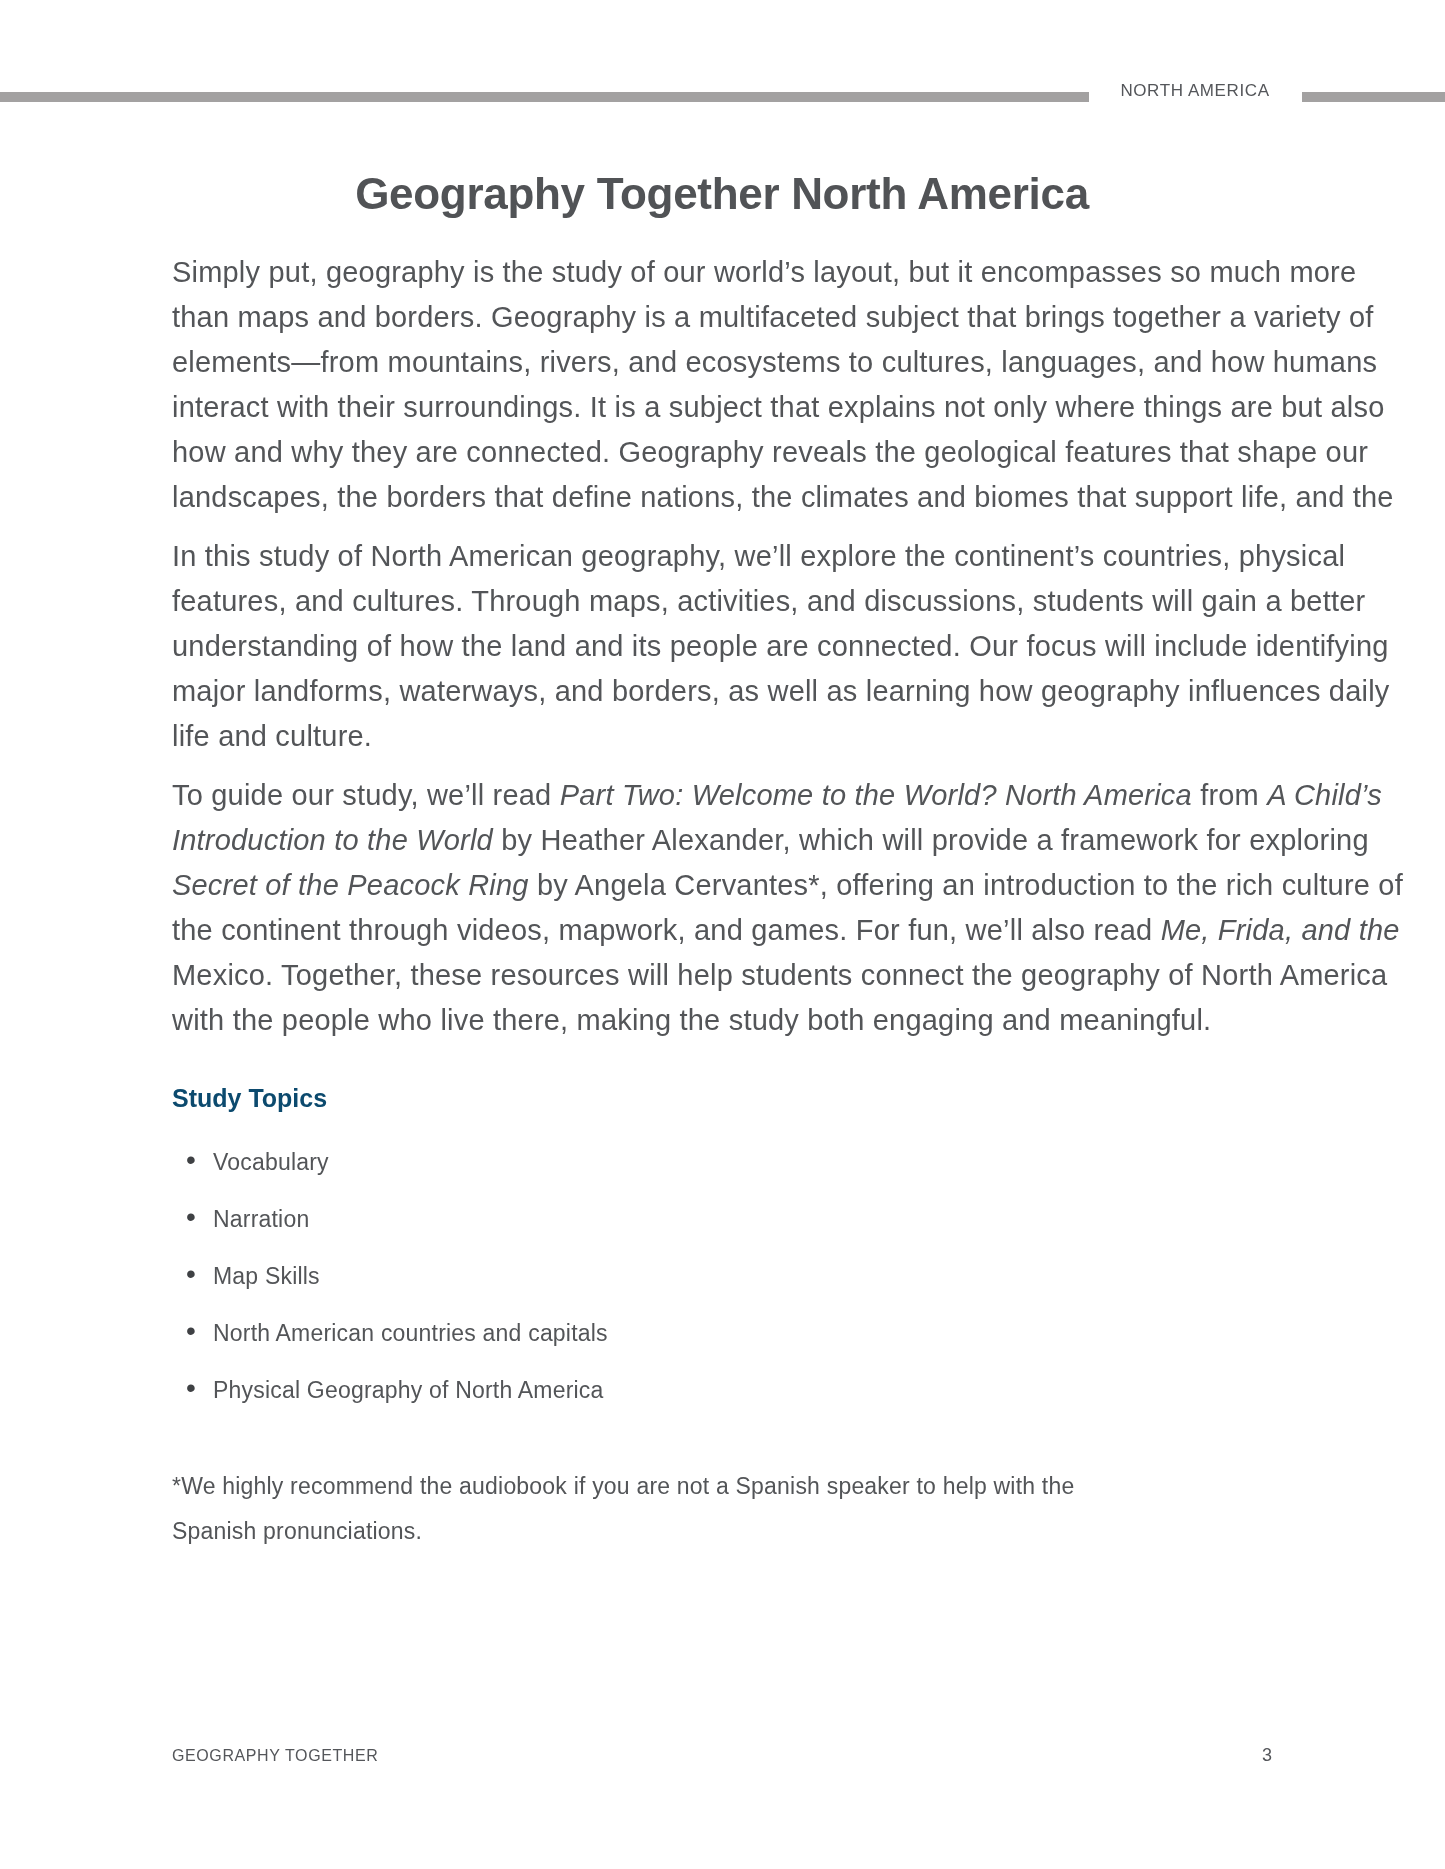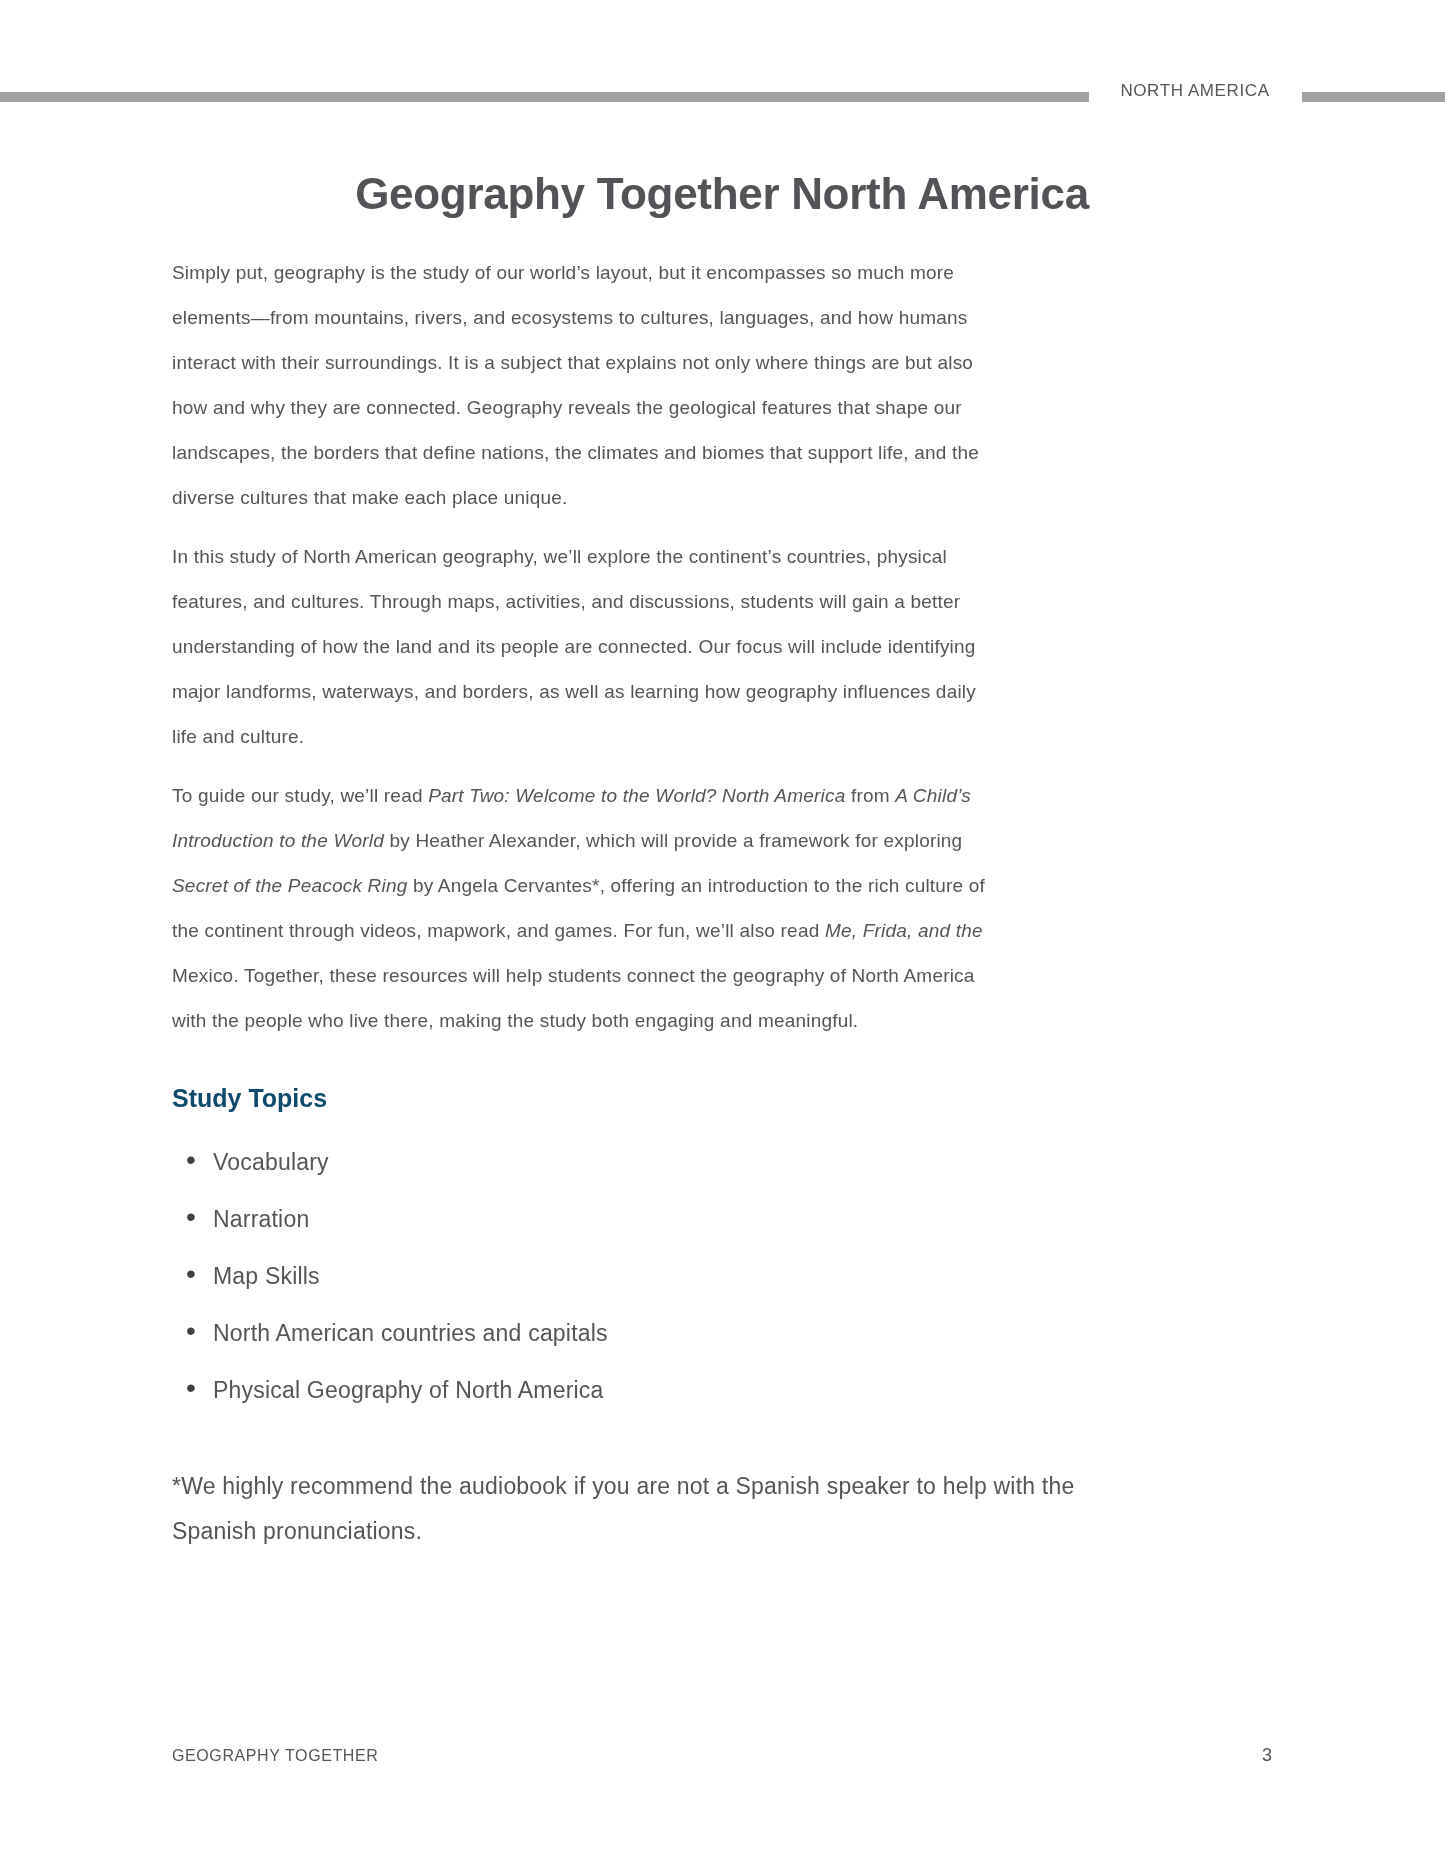--- a/index.html
+++ b/index.html
@@ -22,21 +22,21 @@
   .content {
     position: absolute; left: 172px; top: 170px; width: 1100px;
   }
   h1.page-title {
     margin: 0 0 32px 0;
     font-size: 44px; line-height: 48px; font-weight: 600;
     letter-spacing: -0.3px; color: #515356; text-align: center;
   }
   .para {
     margin: 0 0 14px 0;
-    font-size: 19px; line-height: 45px; font-weight: 400;
+    font-size: 29px; line-height: 45px; font-weight: 400;
     letter-spacing: 0.2px;
   }
   .line { display: block; white-space: nowrap; }
   em { font-style: italic; }
   h2.section-heading {
     margin: 40px 0 0 0;
     font-size: 25px; line-height: 30px; font-weight: 700;
     color: #0c4a6e;
   }
   ul.topics {
@@ -69,25 +69,25 @@
 <div class="rule rule-left"></div>
 <div class="header-label">NORTH AMERICA</div>
 <div class="rule rule-right"></div>
 
 <div class="content">
   <h1 class="page-title">Geography Together North America</h1>
 
   <div>
       <p class="para">
         <span class="line"><span>Simply put, geography is the study of our world’s layout, but it encompasses so much more</span></span>
+        <span class="line"><span>than maps and borders. Geography is a multifaceted subject that brings together a variety of</span></span>
         <span class="line"><span>elements—from mountains, rivers, and ecosystems to cultures, languages, and how humans</span></span>
         <span class="line"><span>interact with their surroundings. It is a subject that explains not only where things are but also</span></span>
         <span class="line"><span>how and why they are connected. Geography reveals the geological features that shape our</span></span>
         <span class="line"><span>landscapes, the borders that define nations, the climates and biomes that support life, and the</span></span>
-        <span class="line"><span>diverse cultures that make each place unique.</span></span>
       </p>
       <p class="para">
         <span class="line"><span>In this study of North American geography, we’ll explore the continent’s countries, physical</span></span>
         <span class="line"><span>features, and cultures. Through maps, activities, and discussions, students will gain a better</span></span>
         <span class="line"><span>understanding of how the land and its people are connected. Our focus will include identifying</span></span>
         <span class="line"><span>major landforms, waterways, and borders, as well as learning how geography influences daily</span></span>
         <span class="line"><span>life and culture.</span></span>
       </p>
       <p class="para">
         <span class="line"><span>To guide our study, we’ll read </span><em>Part Two: Welcome to the World? North America</em><span> from </span><em>A Child’s</em></span>

